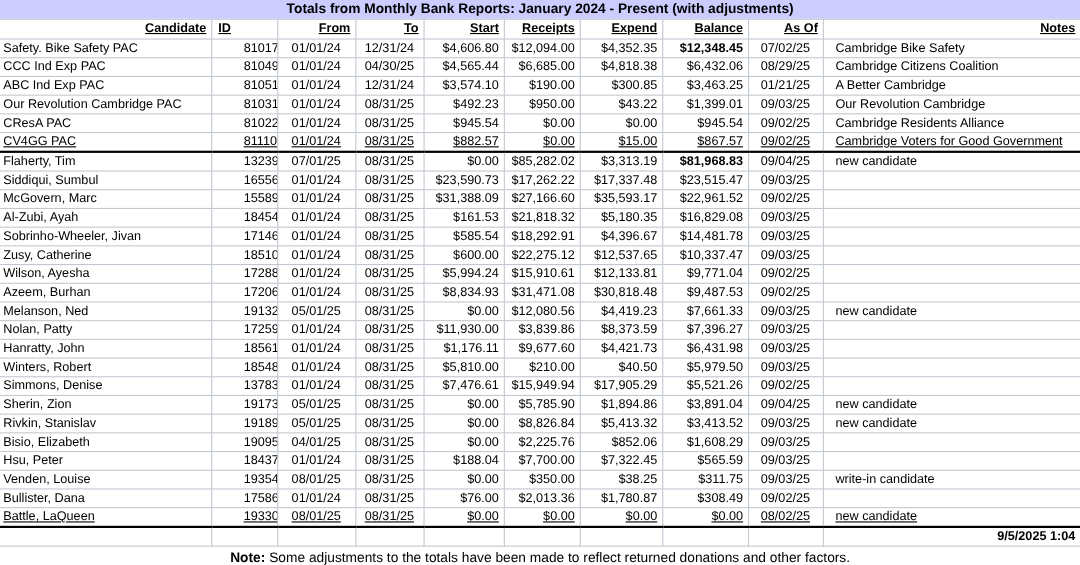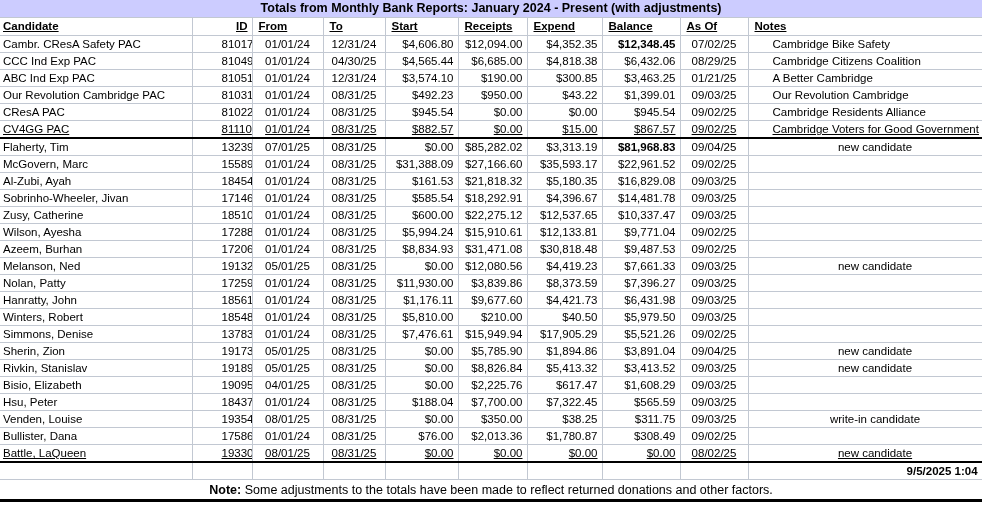--- a/index.html
+++ b/index.html
@@ -25,35 +25,35 @@
     vertical-align:middle;
   }
   
   tr.title-row td{
     background:var(--titlebg);border-right:none;
     text-align:center;font-weight:bold;font-size:12.5px;height:17px;margin-left:35px;
   }
   
   tr.header-row td{font-weight:bold;height:18.5px;}
   tr.header-row td span{text-decoration:underline;}
-  tr.header-row td{text-align:left;padding-left:6px;}
+  tr.header-row td{text-align:right;padding-left:6px;}
   tr.header-row td:nth-child(1){padding-left:3px;}
-  tr.header-row td:nth-child(2){text-align:right;}
+  tr.header-row td:nth-child(2){text-align:left;}
   
   tr.data-row td:nth-child(1){text-align:left;padding-left:3px;}
   tr.data-row td:nth-child(2){padding-right:11px;padding-left:29px;}
   tr.data-row td:nth-child(3),
   tr.data-row td:nth-child(4),
   tr.data-row td:nth-child(9){text-align:center;padding:0 2px;}
   tr.data-row td:nth-child(5),
   tr.data-row td:nth-child(6),
   tr.data-row td:nth-child(7),
   tr.data-row td:nth-child(8){text-align:right;padding-right:4px;}
-  tr.data-row td:nth-child(10){text-align:left;padding-left:24px;}
-  tr.data-row td:nth-child(10).center{text-align:center;}
+  tr.data-row td:nth-child(10){text-align:left;padding-left:11px;}
+  tr.data-row td:nth-child(10).center{}
   td.bold{font-weight:bold;}
   tr.divider td{border-bottom:2px solid var(--divider);text-decoration:underline;}
   
   tr.stamp-row td{height:17px;}
   tr.stamp-row td:nth-child(10){font-weight:bold;text-align:right;}
   
   tr.note-row td{
     border-right:none;
     border-top:1px solid var(--divider);
     border-bottom:3px solid var(--divider);
@@ -88,21 +88,21 @@
       <td><span>To</span></td>
       <td><span>Start</span></td>
       <td><span>Receipts</span></td>
       <td><span>Expend</span></td>
       <td><span>Balance</span></td>
       <td><span>As Of</span></td>
       <td><span>Notes</span></td>
     </tr>
 
     <tr class="data-row">
-    <td>Cambr. CResA Safety PAC</td>
+    <td>Safety. Bike Safety PAC</td>
     <td>81017</td>
     <td>01/01/24</td>
     <td>12/31/24</td>
     <td>$4,606.80</td>
     <td>$12,094.00</td>
     <td>$4,352.35</td>
     <td class="bold">$12,348.45</td>
     <td>07/02/25</td>
     <td>Cambridge Bike Safety</td>
   </tr>
@@ -172,20 +172,32 @@
     <td>07/01/25</td>
     <td>08/31/25</td>
     <td>$0.00</td>
     <td>$85,282.02</td>
     <td>$3,313.19</td>
     <td class="bold">$81,968.83</td>
     <td>09/04/25</td>
     <td class="center">new candidate</td>
   </tr>
       <tr class="data-row">
+    <td>Siddiqui, Sumbul</td>
+    <td>16556</td>
+    <td>01/01/24</td>
+    <td>08/31/25</td>
+    <td>$23,590.73</td>
+    <td>$17,262.22</td>
+    <td>$17,337.48</td>
+    <td>$23,515.47</td>
+    <td>09/03/25</td>
+    <td></td>
+  </tr>
+      <tr class="data-row">
     <td>McGovern, Marc</td>
     <td>15589</td>
     <td>01/01/24</td>
     <td>08/31/25</td>
     <td>$31,388.09</td>
     <td>$27,166.60</td>
     <td>$35,593.17</td>
     <td>$22,961.52</td>
     <td>09/02/25</td>
     <td></td>
@@ -334,21 +346,21 @@
     <td>09/03/25</td>
     <td class="center">new candidate</td>
   </tr>
       <tr class="data-row">
     <td>Bisio, Elizabeth</td>
     <td>19095</td>
     <td>04/01/25</td>
     <td>08/31/25</td>
     <td>$0.00</td>
     <td>$2,225.76</td>
-    <td>$617.47</td>
+    <td>$852.06</td>
     <td>$1,608.29</td>
     <td>09/03/25</td>
     <td></td>
   </tr>
       <tr class="data-row">
     <td>Hsu, Peter</td>
     <td>18437</td>
     <td>01/01/24</td>
     <td>08/31/25</td>
     <td>$188.04</td>

